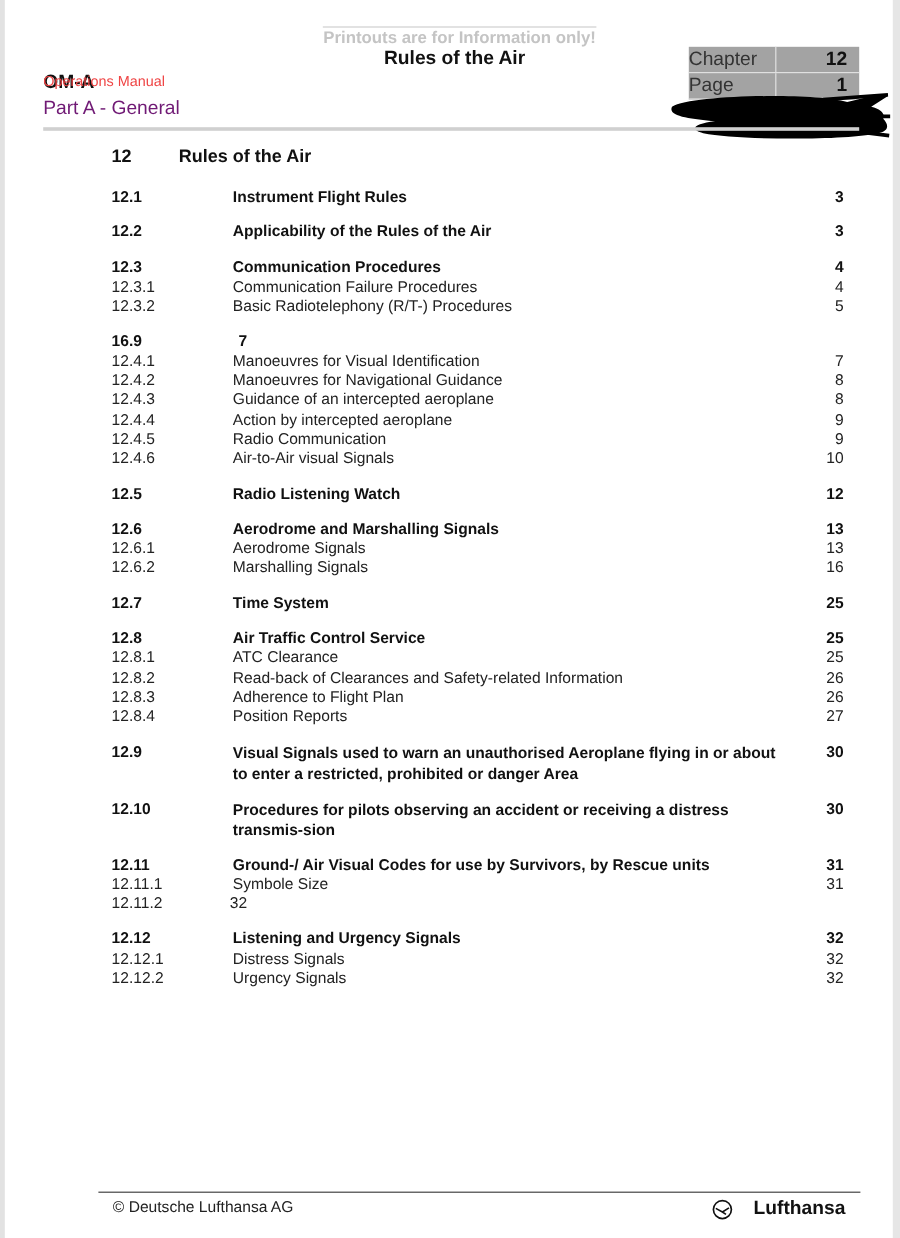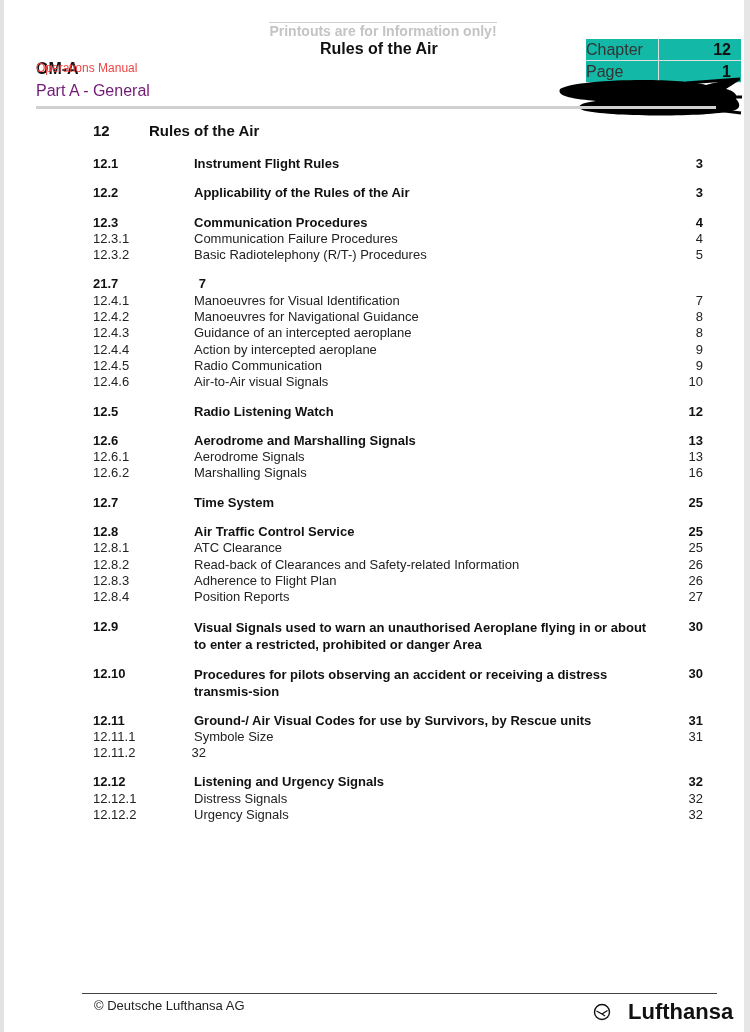--- a/index.html
+++ b/index.html
@@ -14,21 +14,21 @@
   .notice {
     position: absolute; left: 269px; top: 22px; width: 228px;
     font-size: 14px; font-weight: bold; color: #c4c4c4;
     border-top: 1px solid #cfcfcf; line-height: 16px; text-align: center; white-space: nowrap;
   }
   .om-a { position: absolute; left: 36px; top: 40px; font-size: 16px; font-weight: bold; margin-top: 20px; }
   .subtitle1 { position: absolute; left: 36px; top: 61px; font-size: 12px; color: #ef4444; }
   .subtitle2 { position: absolute; left: 36px; top: 82px; font-size: 16px; color: #701a75; }
   .head-title { position: absolute; left: 320px; top: 40px; font-size: 16px; font-weight: bold; }
 
-  .chap-box { position: absolute; left: 574px; top: 39px; width: 155px; background: #14b8a6; margin-left: 12px; }
+  .chap-box { position: absolute; left: 574px; top: 39px; width: 142px; background: #a3a3a3; }
   .chap-row { display: flex; height: 21px; border-bottom: 1px solid #e0e0e0; }
   .chap-label { width: 72px; font-size: 16px; color: #333; padding-left: 0; line-height: 21px; border-right: 1px solid #e0e0e0; }
   .chap-value { flex: 1; text-align: right; font-size: 16px; font-weight: bold; padding-right: 10px; line-height: 21px; }
   .redaction { position: absolute; left: 556px; top: 75px; width: 186px; height: 42px; }
 
   .header-line { position: absolute; left: 36px; top: 106px; width: 680px; height: 3px; background: #d0d0d0; }
 
   .toc { position: absolute; left: 93px; top: 122px; width: 610px; font-size: 13px; }
   .chapter-heading { display: flex; font-size: 15px; font-weight: bold; height: 22px; margin-bottom: 12px; }
   .chapter-heading .num { width: 56px; }
@@ -39,21 +39,21 @@
   .row .page { width: 40px; text-align: right; flex-shrink: 0; }
   .row.main { font-weight: bold; }
   .row.main .title { padding-right: 10px; }
   .row.sub { color: #222; }
   .row.wrap .title { line-height: 17px; }
 
   .footer-line { position: absolute; left: 82px; top: 993px; width: 635px; height: 1px; background: #444; }
   .copyright { position: absolute; left: 94px; top: 998px; font-size: 13px; color: #222; }
   .brand { position: absolute; left: 593px; top: 999px; display: flex; align-items: center; }
   .brand-logo { width: 18px; height: 18px; margin-right: 17px; }
-  .brand-name { font-size: 22px; font-weight: bold; }
+  .brand-name { font-size: 16px; font-weight: bold; }
 </style>
 </head>
 <body>
 
 <div class="edge-left"></div>
 <div class="edge-right"></div>
 
 <div class="notice">Printouts are for Information only!</div>
 
 <div class="om-a">OM-A</div>
@@ -111,21 +111,21 @@
           <span class="page">4</span>
         </div>
         <div class="row sub">
           <span class="num">12.3.2</span>
           <span class="title">Basic Radiotelephony (R/T-) Procedures</span>
           <span class="page">5</span>
         </div>
       </div>
       <div class="group">
         <div class="row main">
-          <span class="num">21.7</span>
+          <span class="num">16.9</span>
           <span class="page">7</span>
         </div>
         <div class="row sub">
           <span class="num">12.4.1</span>
           <span class="title">Manoeuvres for Visual Identification</span>
           <span class="page">7</span>
         </div>
         <div class="row sub">
           <span class="num">12.4.2</span>
           <span class="title">Manoeuvres for Navigational Guidance</span>

